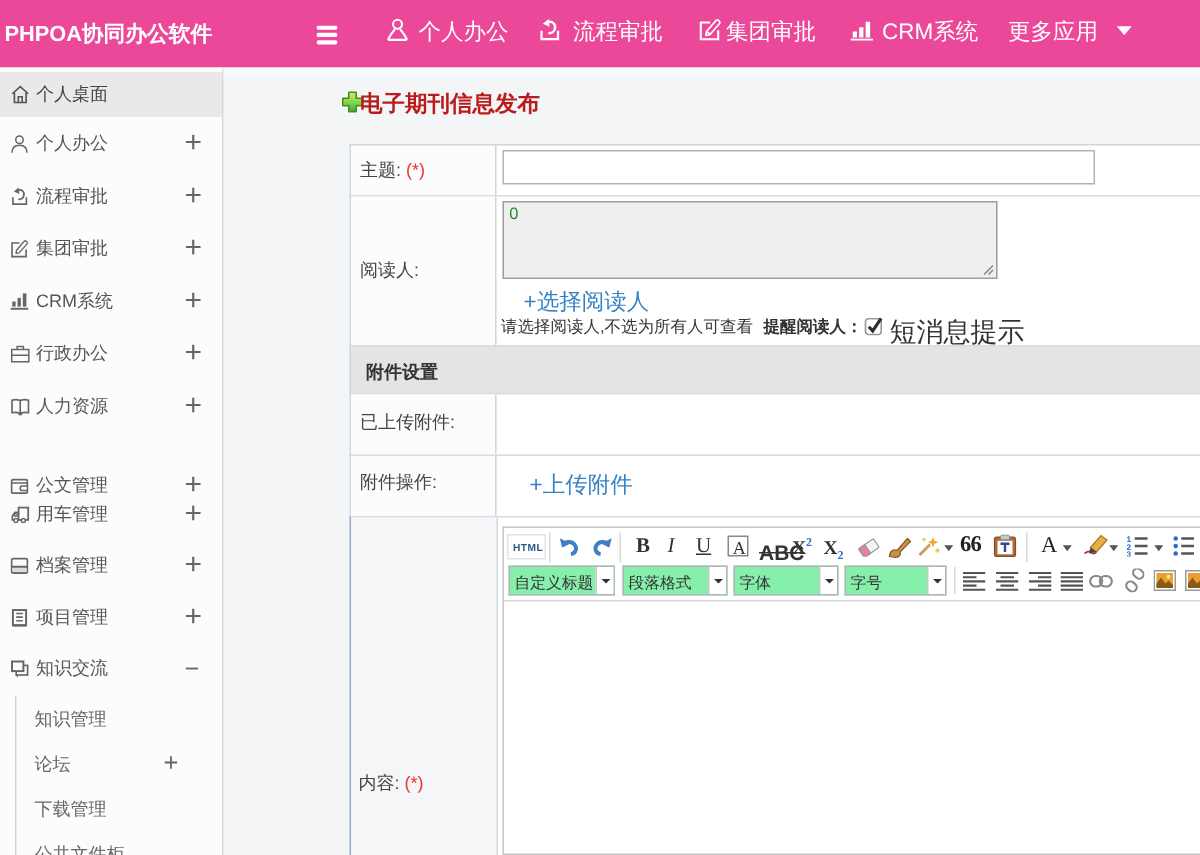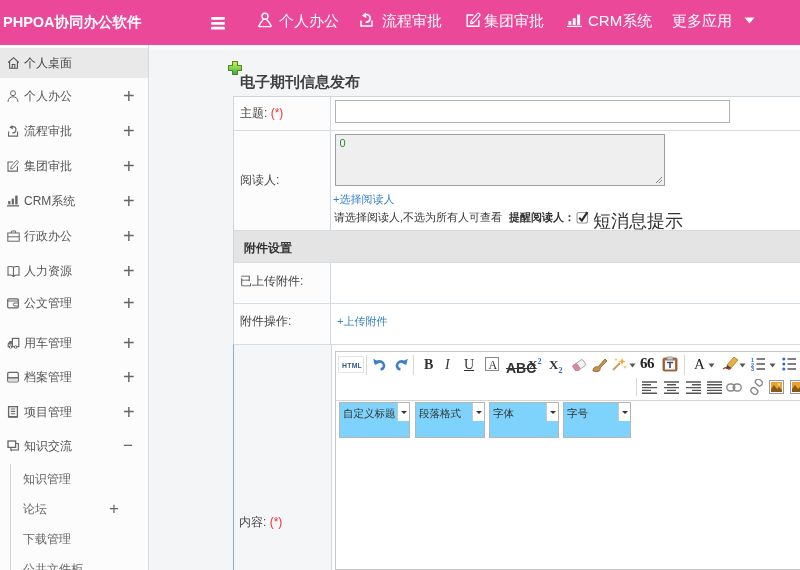--- a/index.html
+++ b/index.html
@@ -17,30 +17,30 @@
 #sidebar { position:absolute; left:0; top:45px; width:149px; height:525px; background:#fcfcfc; border-right:1px solid #d9d9d9; }
 .srow { position:absolute; left:0; width:148px; height:35px; }
 .srow .txt { position:absolute; left:24px; top:50%; transform:translateY(-50%); font-size:12px; color:#555; }
 .srow .ic  { position:absolute; left:7px; top:50%; transform:translateY(-50%); }
 .srow .plus { position:absolute; left:123px; top:50%; transform:translateY(-50%); font-size:20px; font-weight:300; color:#666; }
 #active-row { position:absolute; left:0; top:3px; width:148px; height:30px; background:#e9e9e9; }
 .sub { position:absolute; left:23px; width:120px; height:30px; font-size:12px; color:#666; line-height:30px; }
 #treeline { position:absolute; left:10px; top:419px; width:1px; height:106px; background:#d5d5d5; }
 
 
-#title { position:absolute; left:240px; top:73px; font-size:15px; font-weight:bold; color:#404040; }
+#title { position:absolute; left:240px; top:60px; font-size:15px; font-weight:bold; color:#b91c1c; }
 
 .lbl { font-size:12px; color:#444; }
 .red { color:#e33; }
-.lnk { color:#3581c4; font-size:11px; }
+.lnk { color:#3581c4; font-size:15px;margin-left:16px; }
 
 
 .trow { position:absolute; left:233px; width:567px; border-top:1px solid #d4dce4; background:#fff; }
 .lcell { position:absolute; left:0; top:0; width:98px; height:100%; border-right:1px solid #ccd8e2; background:#fcfcfc; }
-.ddl { position:absolute; top:377px; height:36px; background:#7dd3fc; border:1px solid #b5b5b5; font-size:11px; color:#333;margin-top:25px; }
+.ddl { position:absolute; top:377px; height:20px; background:#86efac; border:1px solid #b5b5b5; font-size:11px; color:#333; }
 .ddl .t { position:absolute; left:3px; top:4px; font-size:10.5px; }
 .ddl .b { position:absolute; right:0; top:0; width:12px; height:18px; border-left:1px solid #c9c9c9; background:#fff; }
 .ddl .b:after { content:""; position:absolute; left:3px; top:8px; border:3px solid transparent; border-top:3.5px solid #333; }
 </style>
 </head>
 <body>
 
 <div id="topbar">
   <span id="logo">PHPOA协同办公软件</span>
 
@@ -135,21 +135,21 @@
       <span class="plus">+</span>
   </div>
   <div class="srow" style="top:208px;">
     <svg class="ic" width="13" height="12" viewBox="0 0 13 12">
         <path d="M1 1.8 Q3.8 1 6.5 2 Q9.2 1 12 1.8 L12 10.2 Q9.2 9.6 7 10.4 L6 10.4 Q3.8 9.6 1 10.2 Z" fill="none" stroke="#666" stroke-width="1.1"></path>
         <path d="M6.5 2 L6.5 10.4 M5.4 10.6 L6.5 11.8 L7.6 10.6" fill="none" stroke="#666" stroke-width="1.1"></path>
       </svg>
     <span class="txt">人力资源</span>
       <span class="plus">+</span>
   </div>
-  <div class="srow" style="top:240px;padding-left:23px;">
+  <div class="srow" style="top:261px;padding-left:23px;">
     <svg class="ic" width="12" height="12" viewBox="0 0 12 12">
         <rect x="0.7" y="1.8" width="10.6" height="9" rx="1" fill="none" stroke="#666" stroke-width="1.2"></rect>
         <path d="M0.7 4 L11.3 4" stroke="#666" stroke-width="1"></path>
         <path d="M7 6 L11.3 6 L11.3 9 L7 9 Q5.8 7.5 7 6 Z" fill="#fff" stroke="#666" stroke-width="1"></path>
       </svg>
     <span class="txt">公文管理</span>
       <span class="plus">+</span>
   </div>
   <div class="srow" style="top:280px;">
     <svg class="ic" width="13" height="12" viewBox="0 0 13 12">

